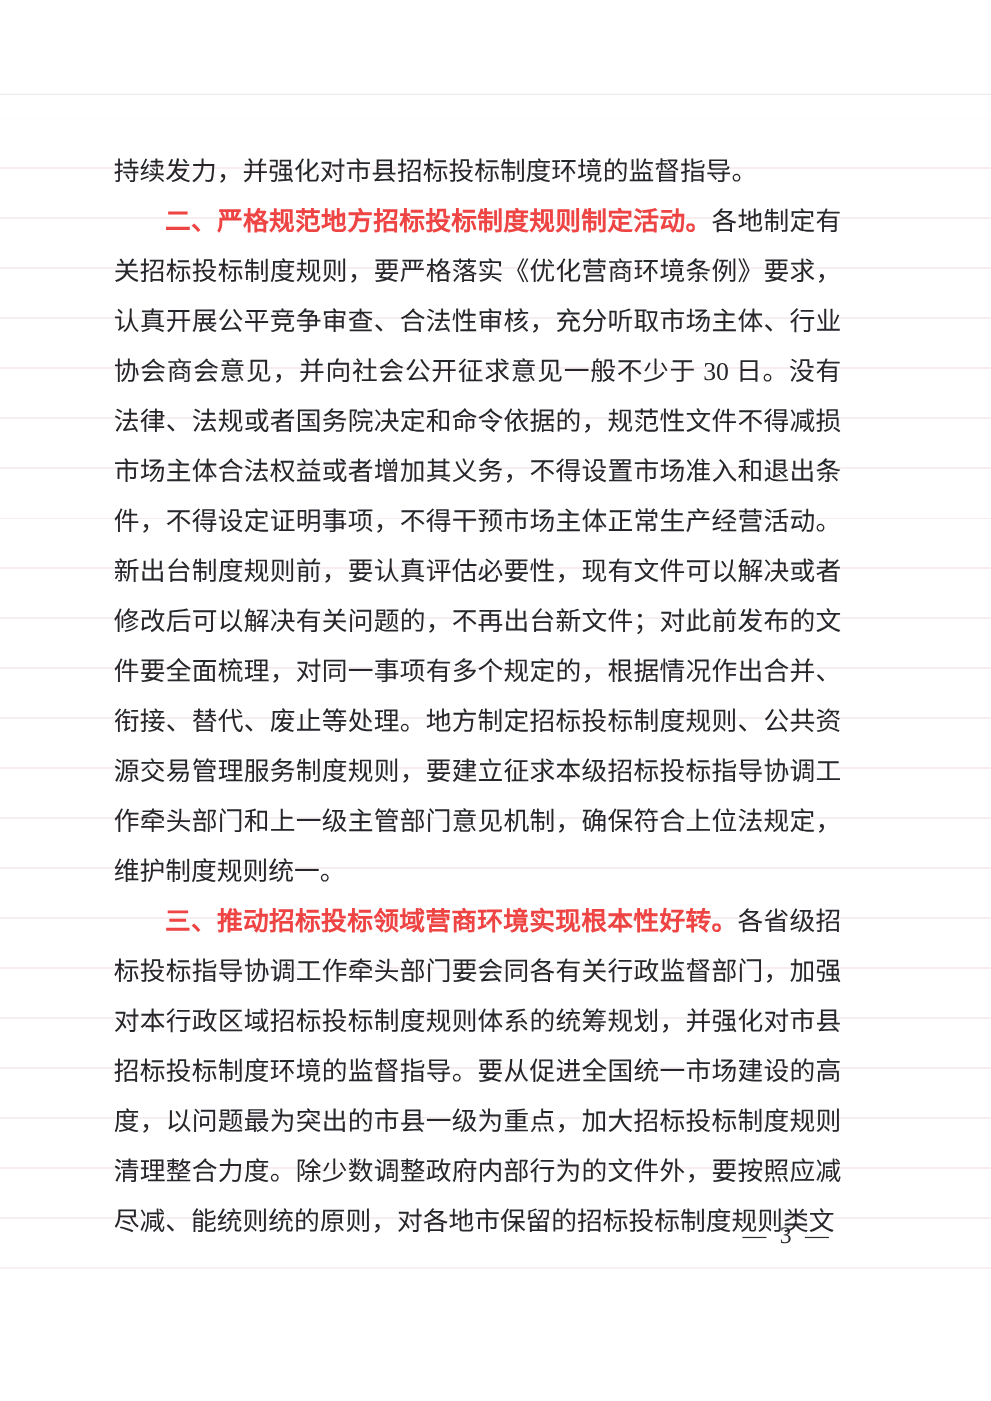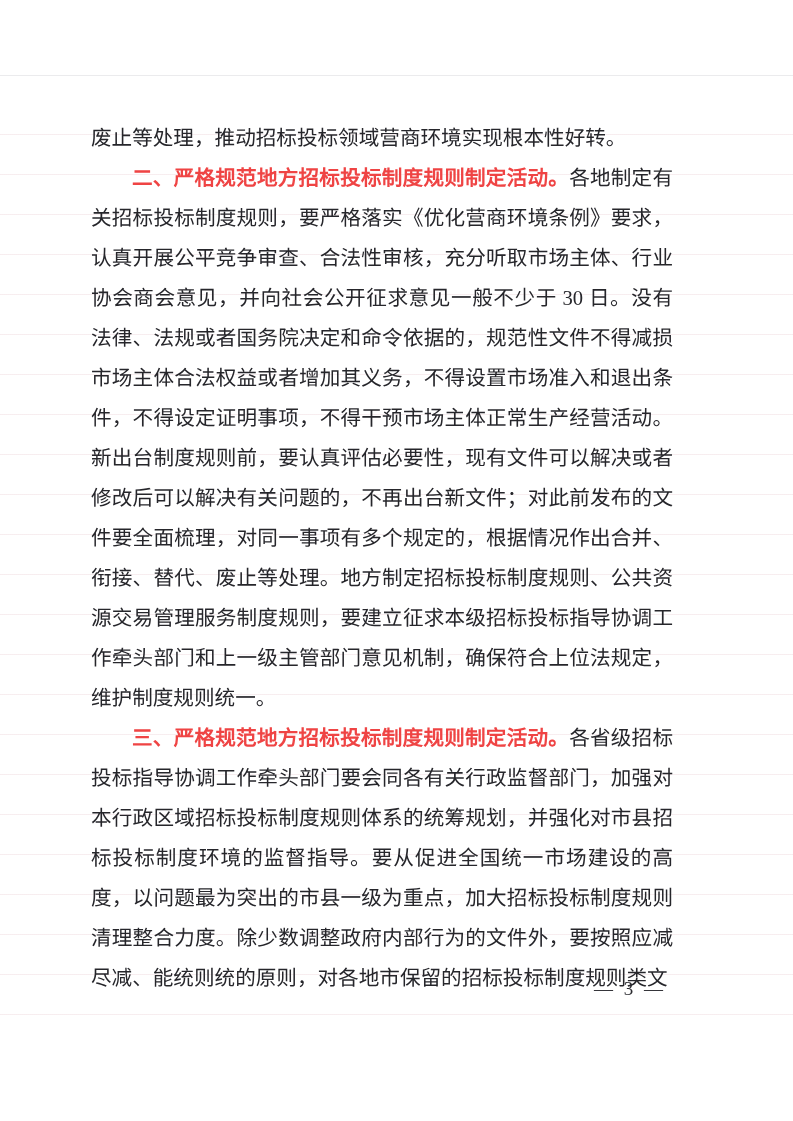--- a/index.html
+++ b/index.html
@@ -79,28 +79,28 @@
 <body>
 
 <div class="page">
 
   <div class="scan-line-top"></div>
   <div class="ruled-bleed"></div>
 
   <div class="text-block">
 
     <p>
-      <span>废止等处理，推动招标投标领域营商环境实现根本性好转。</span>
+      <span>持续发力，并强化对市县招标投标制度环境的监督指导。</span>
     </p>
 
     <p class="indented">
       <span class="sec-heading">二、严格规范地方招标投标制度规则制定活动。</span><span>各地制定有关招标投标制度规则，要严格落实《优化营商环境条例》要求，认真开展公平竞争审查、合法性审核，充分听取市场主体、行业协会商会意见，并向社会公开征求意见一般不少于 30 日。没有法律、法规或者国务院决定和命令依据的，规范性文件不得减损市场主体合法权益或者增加其义务，不得设置市场准入和退出条件，不得设定证明事项，不得干预市场主体正常生产经营活动。新出台制度规则前，要认真评估必要性，现有文件可以解决或者修改后可以解决有关问题的，不再出台新文件；对此前发布的文件要全面梳理，对同一事项有多个规定的，根据情况作出合并、衔接、替代、废止等处理。地方制定招标投标制度规则、公共资源交易管理服务制度规则，要建立征求本级招标投标指导协调工作牵头部门和上一级主管部门意见机制，确保符合上位法规定，维护制度规则统一。</span>
     </p>
 
     <p class="indented">
-      <span class="sec-heading">三、严格规范地方招标投标制度规则制定活动。</span><span>各省级招标投标指导协调工作牵头部门要会同各有关行政监督部门，加强对本行政区域招标投标制度规则体系的统筹规划，并强化对市县招标投标制度环境的监督指导。要从促进全国统一市场建设的高度，以问题最为突出的市县一级为重点，加大招标投标制度规则清理整合力度。除少数调整政府内部行为的文件外，要按照应减尽减、能统则统的原则，对各地市保留的招标投标制度规则类文</span>
+      <span class="sec-heading">三、推动招标投标领域营商环境实现根本性好转。</span><span>各省级招标投标指导协调工作牵头部门要会同各有关行政监督部门，加强对本行政区域招标投标制度规则体系的统筹规划，并强化对市县招标投标制度环境的监督指导。要从促进全国统一市场建设的高度，以问题最为突出的市县一级为重点，加大招标投标制度规则清理整合力度。除少数调整政府内部行为的文件外，要按照应减尽减、能统则统的原则，对各地市保留的招标投标制度规则类文</span>
     </p>
 
   </div>
 
   <div class="page-number">— 3 —</div>
 
 </div>
 
 </body></html>

